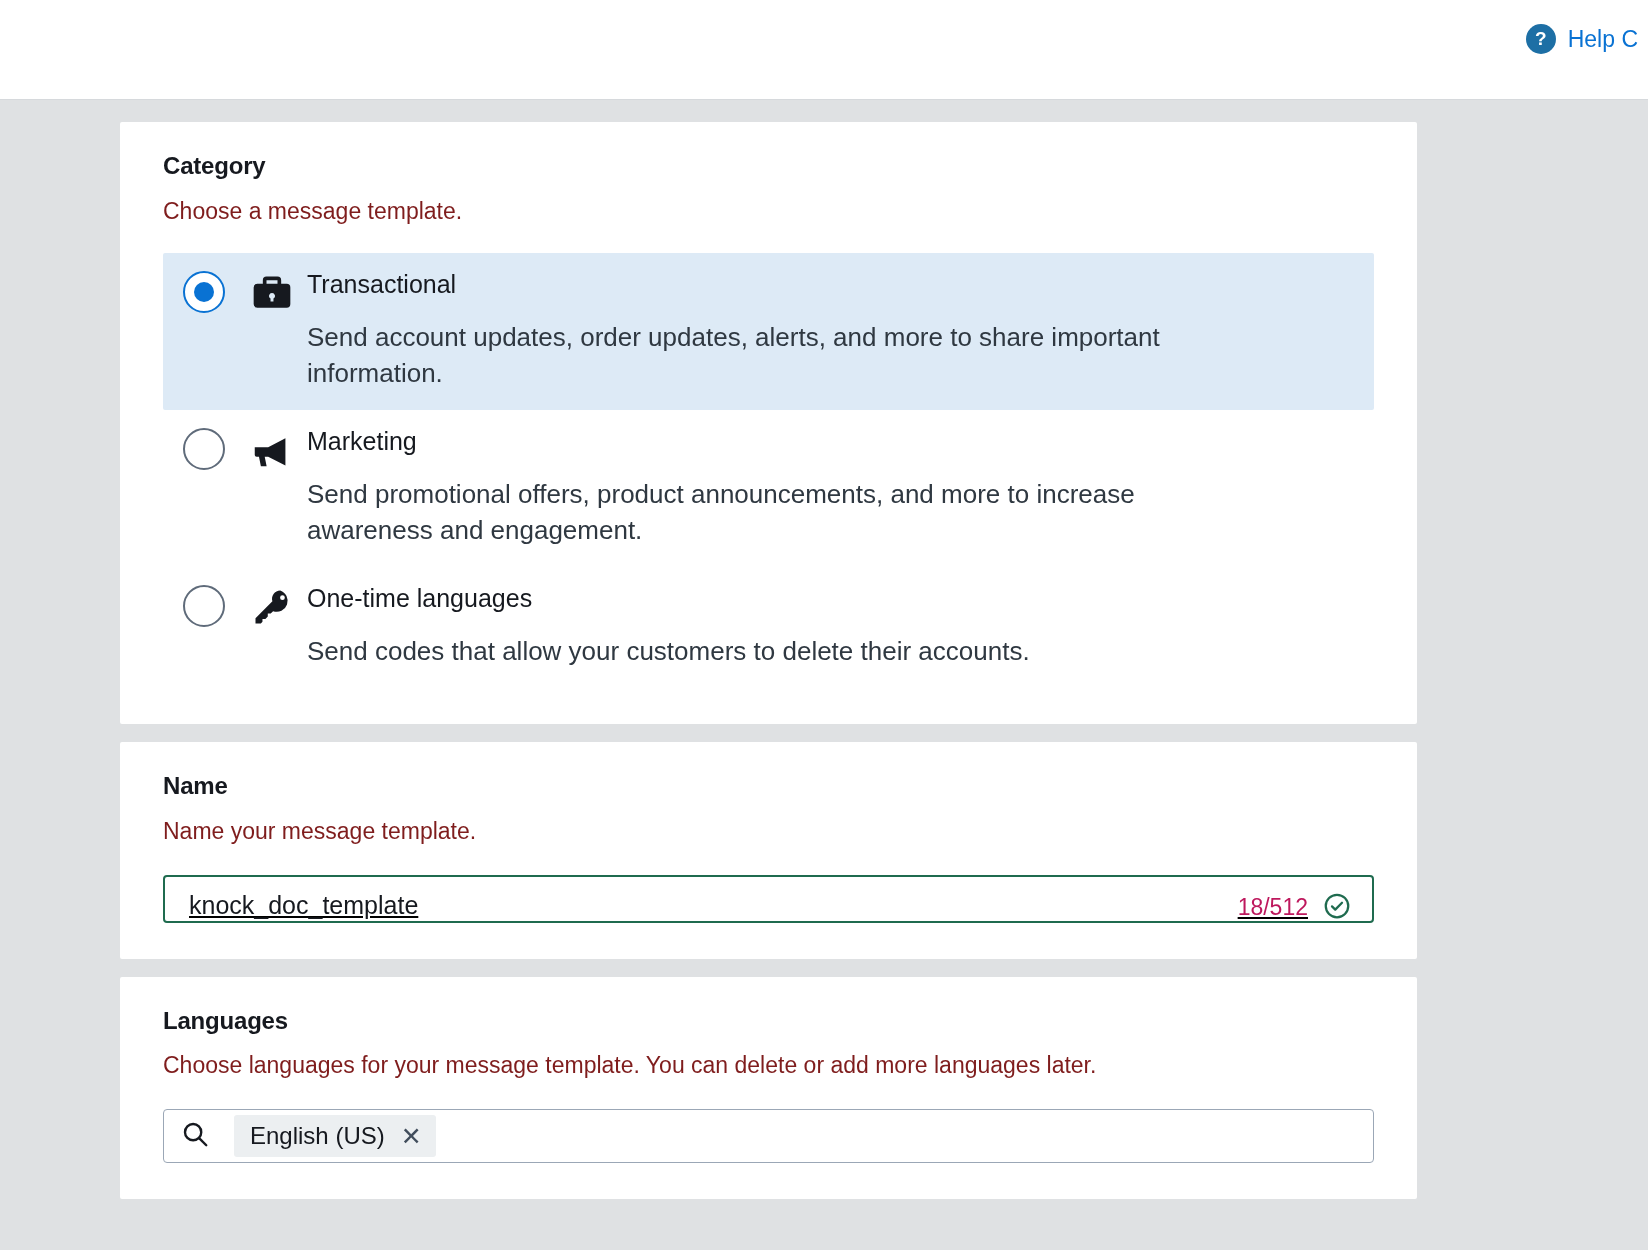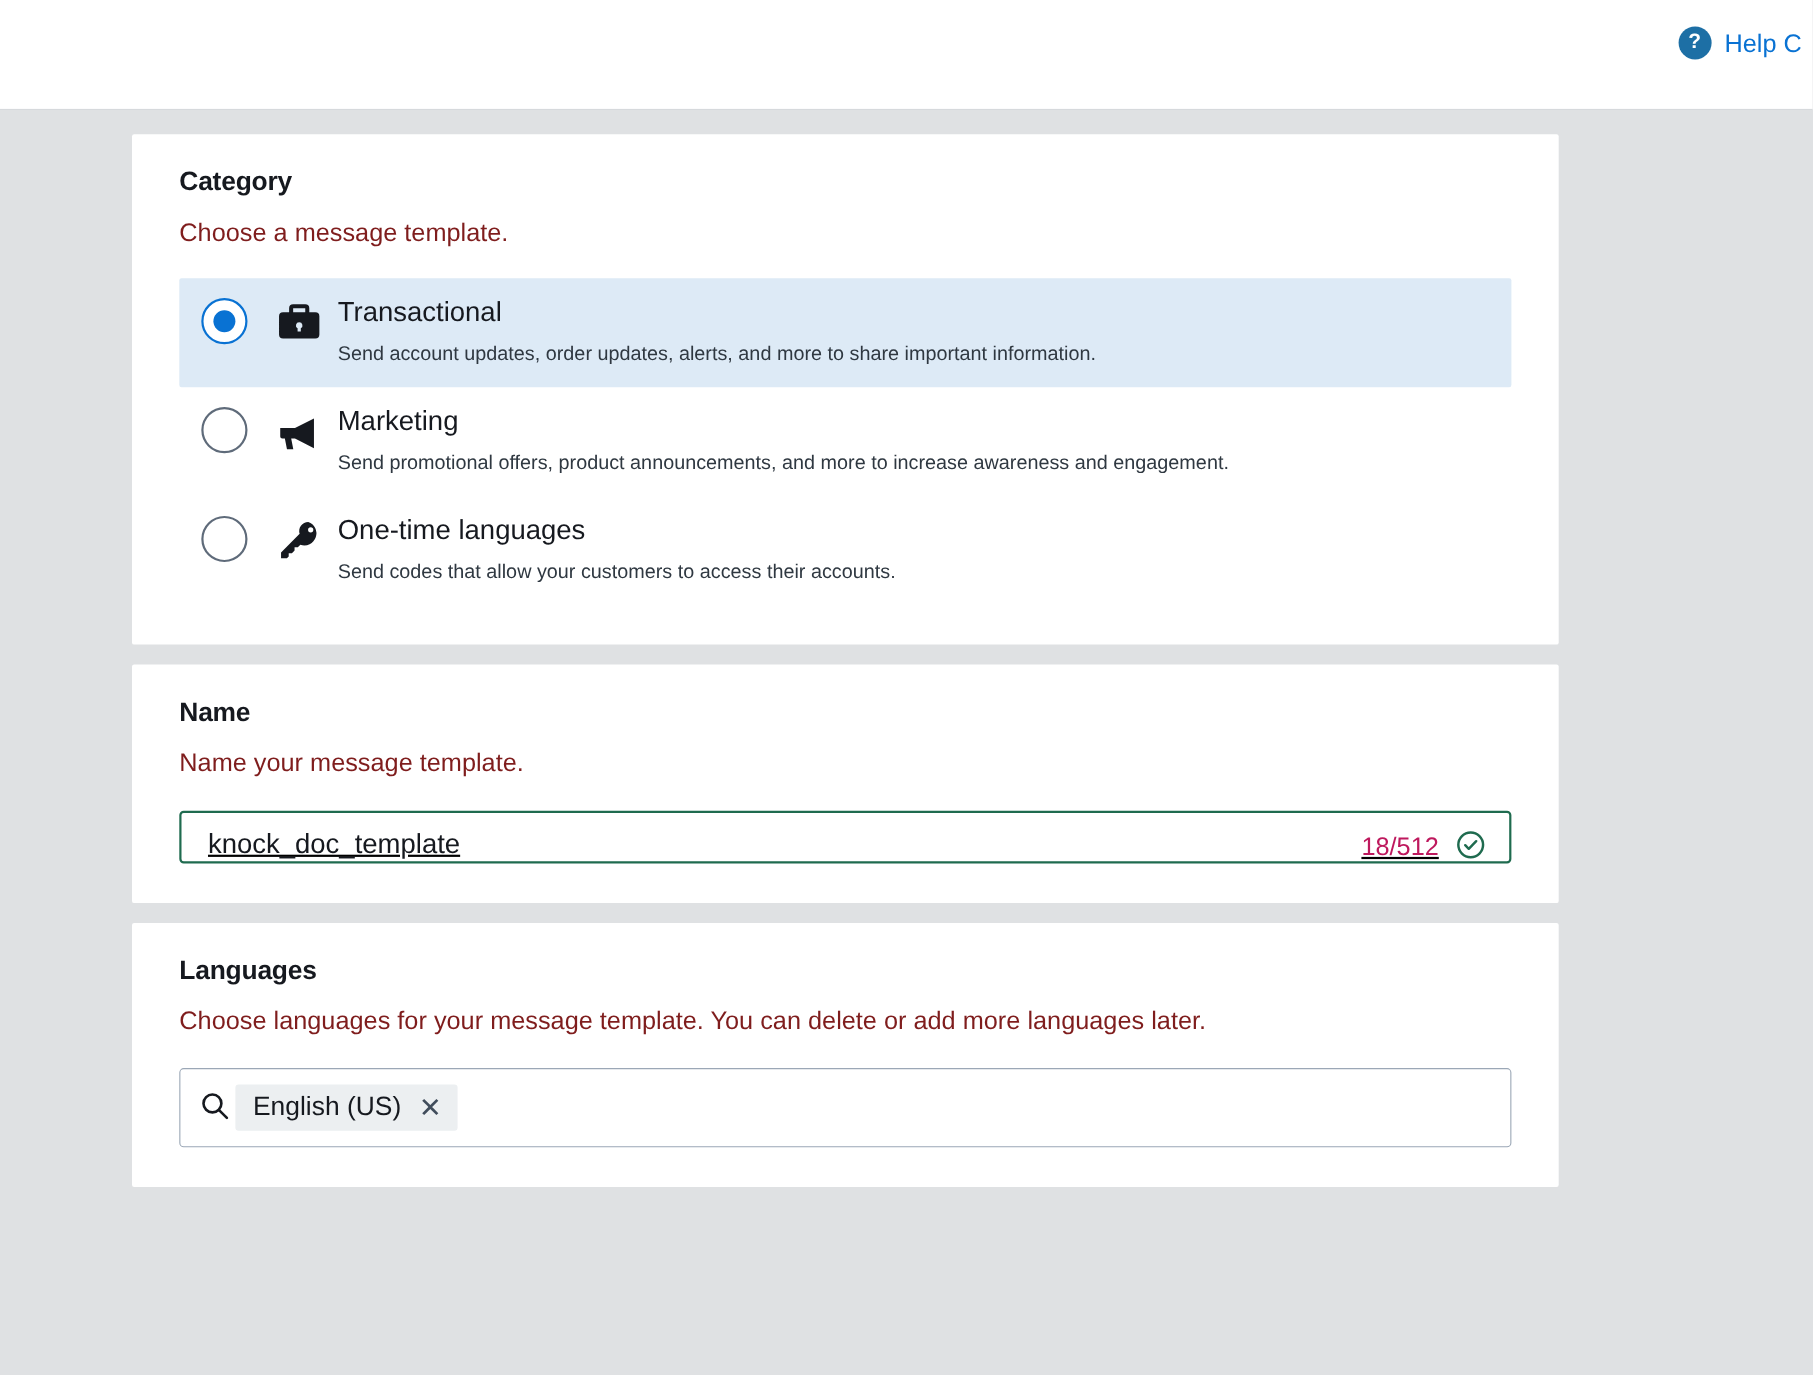--- a/index.html
+++ b/index.html
@@ -116,23 +116,23 @@
     margin-left: 18px;
     margin-top: 2px;
   }
   .radio-text { margin-left: 6px; }
   .radio-title {
     font-size: 25px;
     color: #16191f;
     line-height: 1.25;
   }
   .radio-desc {
-    font-size: 18px;
+    font-size: 26px;
     color: #2f3841;
-    margin-top: 9px;
+    margin-top: 20px;
     line-height: 1.38;
     max-width: 960px;
   }
 
   
   .input-wrap {
     margin-top: 28px;
     height: 48px;
     border: 2px solid #1f6b4f;
     border-radius: 4px;
@@ -154,28 +154,28 @@
   .char-count {
     font-size: 23px;
     color: #be185d;
     margin-right: 14px;
   }
   .check-icon { display: flex; align-items: center; }
 
   
   .search-wrap {
     margin-top: 28px;
-    height: 72px;
+    height: 54px;
     border: 1px solid #9ba7b6;
     border-radius: 4px;
     display: flex;
     align-items: center;
     padding: 0 16px;
     background: #ffffff;
-    gap: 4px;
+    gap: 24px;
   }
   .token {
     display: flex;
     align-items: center;
     gap: 16px;
     background: #eceff1;
     border-radius: 3px;
     padding: 7px 14px 7px 16px;
   }
   .token-label {
@@ -241,21 +241,21 @@
         <div class="radio-ctl">
           
         </div>
         <div class="radio-icon">
           <svg width="44" height="44" viewBox="0 0 24 24" fill="#16191f" aria-hidden="true">
             <path d="M16.5 3a4.5 4.5 0 0 0-4.28 5.9L3 18.1V21h2.9l.9-.9v-1.6h1.6l1.3-1.3v-1.6h1.6l1.3-1.3A4.5 4.5 0 1 0 16.5 3zm1.2 2.6a1.3 1.3 0 1 1 0 2.6 1.3 1.3 0 0 1 0-2.6z"></path>
           </svg>
         </div>
         <div class="radio-text">
           <div class="radio-title">One-time languages</div>
-          <div class="radio-desc">Send codes that allow your customers to access their accounts.</div>
+          <div class="radio-desc">Send codes that allow your customers to delete their accounts.</div>
         </div>
       </div>
 
     </div>
   </section>
 
   <section class="card">
     <h2>Name</h2>
     <div class="sub">Name your message template.</div>
 

